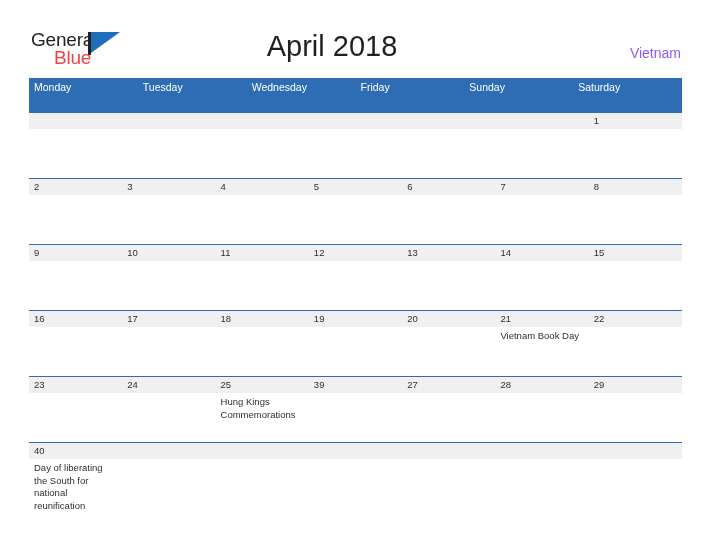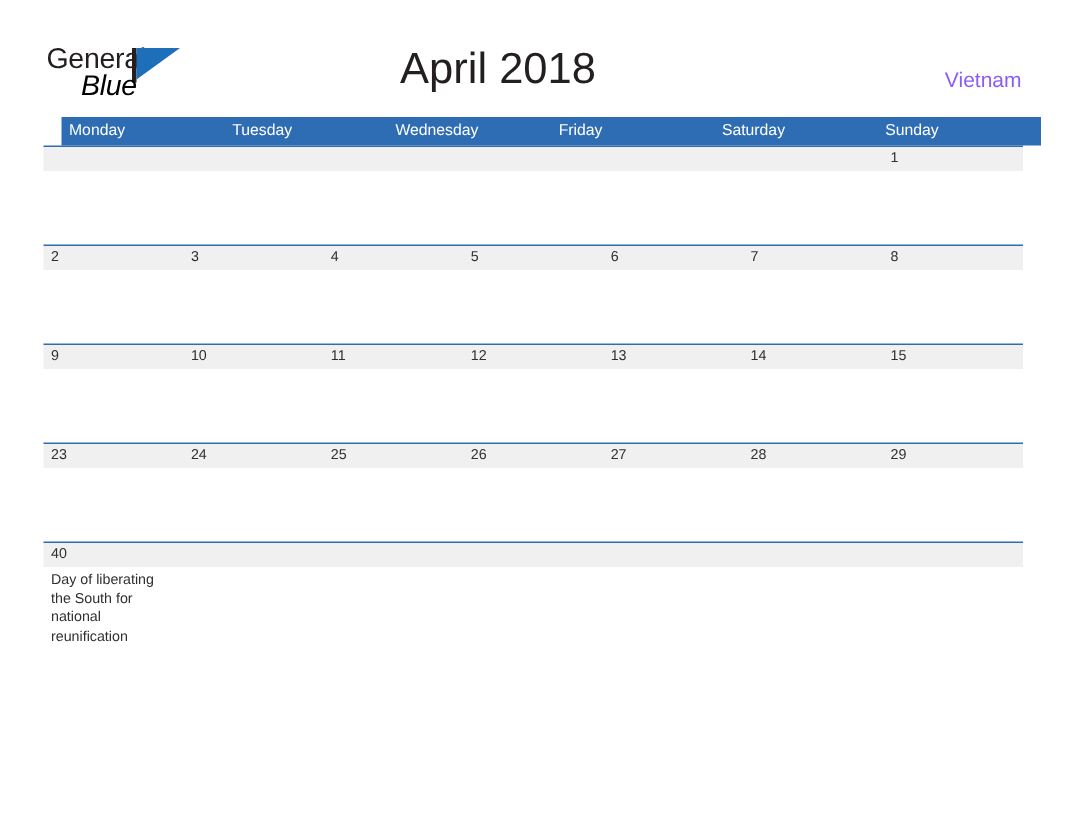--- a/index.html
+++ b/index.html
@@ -46,23 +46,22 @@
     letter-spacing: -0.2px;
     color: #231f20;
     font-family: "Liberation Sans", sans-serif;
   }
   .logo-blue {
     position: absolute;
     left: 23px;
     top: 18px;
     font-size: 19px;
     letter-spacing: -0.2px;
-    color: #000000;
-    font-family: "Liberation Sans", sans-serif;
-    font-style: italic;
+    color: #ef4444;
+    font-family: "Liberation Sans", sans-serif;
   }
   .logo-mark {
     position: absolute;
     left: 57px;
     top: 2px;
     width: 33px;
     height: 23px;
   }
   .logo-mark .bar {
     position: absolute;
@@ -107,23 +106,22 @@
   .cal {
     position: absolute;
     left: 29px;
     top: 78px;
     width: 653px;
   }
 
   .weekdays {
     display: flex;
     width: 653px;
-    height: 19px;
+    height: 34px;
     background: #2e6db4;
-    margin-left: 12px;
   }
   .weekday {
     flex: 1 1 0;
     padding-left: 5px;
     box-sizing: border-box;
     color: #ffffff;
     font-size: 10.5px;
     line-height: 19px;
     font-family: "Liberation Sans", sans-serif;
     white-space: nowrap;
@@ -195,22 +193,22 @@
 
   </div>
 
   <div class="cal">
 
     <div class="weekdays">
       <div class="weekday">Monday</div>
       <div class="weekday">Tuesday</div>
       <div class="weekday">Wednesday</div>
       <div class="weekday">Friday</div>
+      <div class="weekday">Sunday</div>
       <div class="weekday">Saturday</div>
-      <div class="weekday">Sunday</div>
     </div>
 
     <div class="week">
       <div class="week-dates">
         <div class="date-cell"></div>
         <div class="date-cell"></div>
         <div class="date-cell"></div>
         <div class="date-cell"></div>
         <div class="date-cell"></div>
         <div class="date-cell"></div>
@@ -262,34 +260,55 @@
         <div class="event-cell"></div>
         <div class="event-cell"></div>
         <div class="event-cell"></div>
         <div class="event-cell"></div>
         <div class="event-cell"></div>
         <div class="event-cell"></div>
         <div class="event-cell"></div>
       </div>
     </div>
 
+    <div class="week">
+      <div class="week-dates">
+        <div class="date-cell">16</div>
+        <div class="date-cell">17</div>
+        <div class="date-cell">18</div>
+        <div class="date-cell">19</div>
+        <div class="date-cell">20</div>
+        <div class="date-cell">21</div>
+        <div class="date-cell">22</div>
+      </div>
+      <div class="week-events">
+        <div class="event-cell"></div>
+        <div class="event-cell"></div>
+        <div class="event-cell"></div>
+        <div class="event-cell"></div>
+        <div class="event-cell"></div>
+        <div class="event-cell">Vietnam Book Day</div>
+        <div class="event-cell"></div>
+      </div>
+    </div>
 
     <div class="week">
       <div class="week-dates">
         <div class="date-cell">23</div>
         <div class="date-cell">24</div>
         <div class="date-cell">25</div>
-        <div class="date-cell">26</div>
+        <div class="date-cell">39</div>
         <div class="date-cell">27</div>
         <div class="date-cell">28</div>
         <div class="date-cell">29</div>
       </div>
       <div class="week-events">
         <div class="event-cell"></div>
         <div class="event-cell"></div>
+        <div class="event-cell">Hung Kings Commemorations</div>
         <div class="event-cell"></div>
         <div class="event-cell"></div>
         <div class="event-cell"></div>
         <div class="event-cell"></div>
       </div>
     </div>
 
     <div class="week tall">
       <div class="week-dates">
         <div class="date-cell">40</div>

